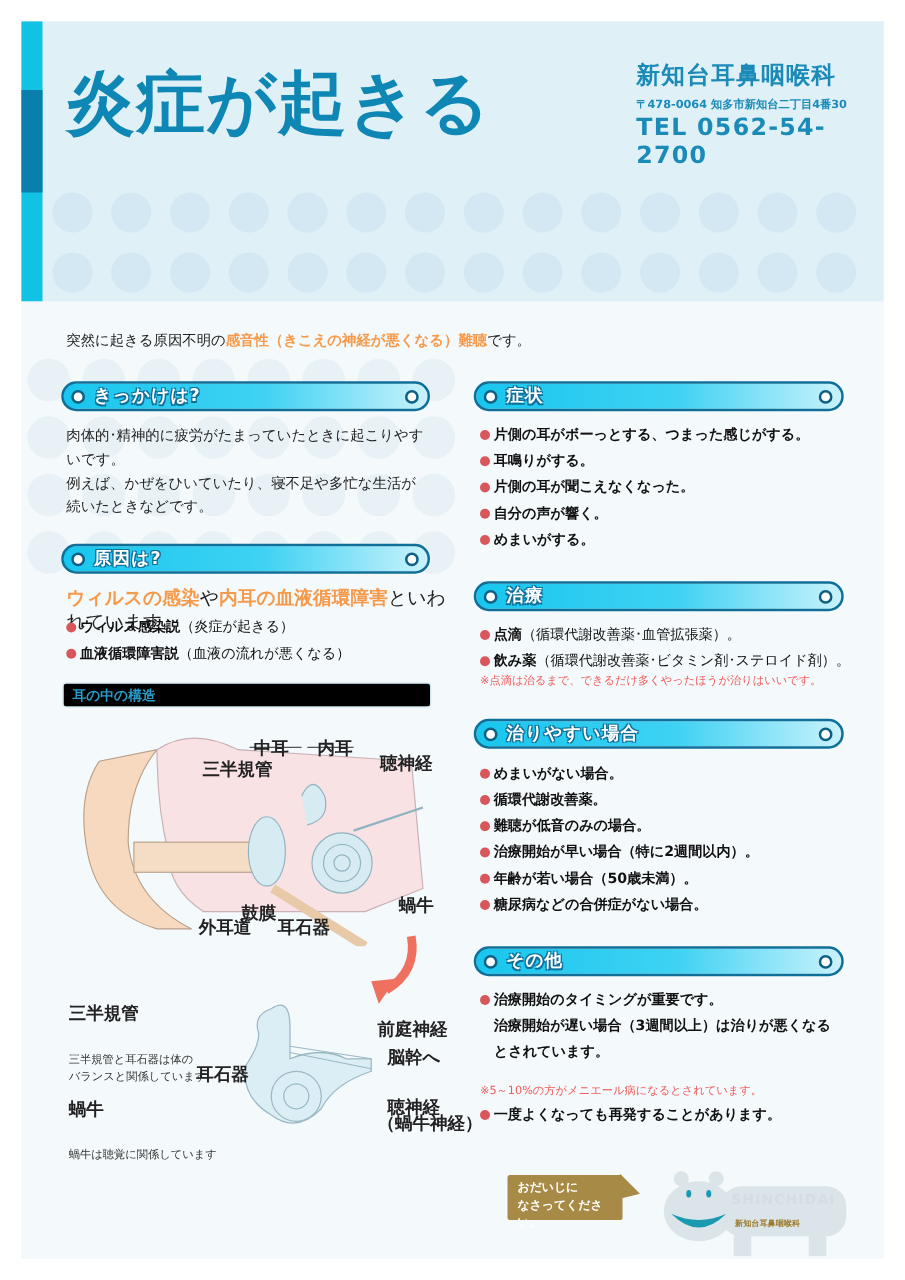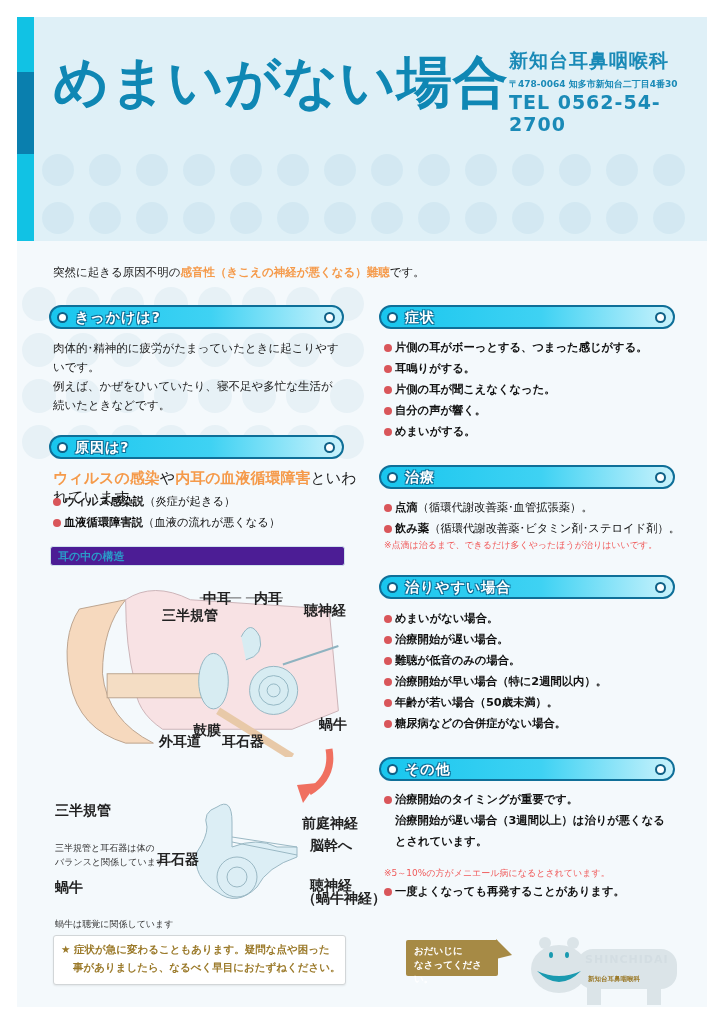--- a/index.html
+++ b/index.html
@@ -36,21 +36,21 @@
   .pill .ptitle { position: absolute; left: 24px; top: 1px; font-size: 14px; font-weight: bold; color: #fff; line-height: 19px;
                   text-shadow: -1px -1px 0 #0f6f98, 1px -1px 0 #0f6f98, -1px 1px 0 #0f6f98, 1px 1px 0 #0f6f98; letter-spacing: 1px; }
 
   .para { position: absolute; font-size: 11.5px; line-height: 19px; color: #222; }
   .blist { position: absolute; list-style: none; }
   .blist li { position: relative; padding-left: 11px; font-size: 11.3px; line-height: 21px; color: #111; font-weight: bold; }
   .blist li .bul { position: absolute; left: 0; top: 7px; width: 8px; height: 8px; border-radius: 50%; background: #d9565a; }
   .blist li .nrm { font-weight: normal; }
   .note { position: absolute; font-size: 9px; color: #f05a5a; line-height: 12px; }
 
-  .subhead { position: absolute; left: 33px; top: 530px; width: 295px; height: 20px; border: 1px solid #cfe3ec; border-radius: 3px; background: #4c1d95; padding-left: 48px; }
+  .subhead { position: absolute; left: 33px; top: 530px; width: 295px; height: 20px; border: 1px solid #cfe3ec; border-radius: 3px; background: #000000; padding-left: 48px; }
   .subhead span { position: absolute; left: 7px; top: 2px; font-size: 11px; font-weight: bold; color: #2a9bc8; }
 
   
   .ear { position: absolute; left: 30px; top: 560px; width: 310px; height: 200px; }
   .lbl { position: absolute; font-size: 14px; font-weight: bold; color: #222; white-space: nowrap; }
   .lbln { position: absolute; font-size: 9px; color: #333; white-space: nowrap; line-height: 14px; margin-top: 24px; }
 
   
   .notice { position: absolute; left: 36px; top: 918px; width: 293px; height: 50px; background: #fff; border: 1px solid #d2d6d8; border-radius: 3px; box-shadow: 0 1px 2px rgba(0,0,0,.08); }
   .notice p { position: absolute; left: 7px; font-size: 10.5px; font-weight: bold; color: #9b7a2a; white-space: nowrap; }
@@ -91,21 +91,21 @@
         <div class="dot" style="left: 235px; top: 48px;"></div>
         <div class="dot" style="left: 282px; top: 48px;"></div>
         <div class="dot" style="left: 329px; top: 48px;"></div>
         <div class="dot" style="left: 376px; top: 48px;"></div>
         <div class="dot" style="left: 423px; top: 48px;"></div>
         <div class="dot" style="left: 470px; top: 48px;"></div>
         <div class="dot" style="left: 517px; top: 48px;"></div>
         <div class="dot" style="left: 564px; top: 48px;"></div>
         <div class="dot" style="left: 611px; top: 48px;"></div>
       </div>
-    <div class="title">めまいがない場合</div>
+    <div class="title">炎症が起きる</div>
     <div class="clinic">
       <div class="clinic-name">新知台耳鼻咽喉科</div>
       <div class="clinic-addr">〒478-0064  知多市新知台二丁目4番30</div>
       <div class="clinic-tel">TEL 0562-54-2700</div>
     </div>
   </div>
 
   <div class="bg-dots" id="bdots">
       <div class="bg-dot" style="left: 5px; top: 40px;"></div>
       <div class="bg-dot" style="left: 49px; top: 40px;"></div>
@@ -244,44 +244,40 @@
   </ul>
   <div class="note" style="left:367px;top:522px;">※点滴は治るまで、できるだけ多くやったほうが治りはいいです。</div>
 
   <div class="pill" style="left:362px;top:558px;width:296px;">
     <span class="ring l"></span>
     <span class="ptitle">治りやすい場合</span>
     <span class="ring r"></span>
   </div>
   <ul class="blist" style="left:367px;top:591px;width:310px;">
     <li><span class="bul"></span><span>めまいがない場合。</span></li>
-    <li><span class="bul"></span><span>治療開始が遅い場合。</span></li>
+    <li><span class="bul"></span><span>循環代謝改善薬。</span></li>
     <li><span class="bul"></span><span>難聴が低音のみの場合。</span></li>
     <li><span class="bul"></span><span>治療開始が早い場合（特に2週間以内）。</span></li>
     <li><span class="bul"></span><span>年齢が若い場合（50歳未満）。</span></li>
     <li><span class="bul"></span><span>糖尿病などの合併症がない場合。</span></li>
   </ul>
 
   <div class="pill" style="left:362px;top:740px;width:296px;">
     <span class="ring l"></span>
     <span class="ptitle">その他</span>
     <span class="ring r"></span>
   </div>
   <ul class="blist" style="left:367px;top:772px;width:320px;">
     <li><span class="bul"></span><span>治療開始のタイミングが重要です。</span><br><span>治療開始が遅い場合（3週間以上）は治りが悪くなる</span><br><span>とされています。</span></li>
   </ul>
   <div class="note" style="left:367px;top:850px;">※5～10%の方がメニエール病になるとされています。</div>
   <ul class="blist" style="left:367px;top:864px;width:320px;">
     <li><span class="bul"></span><span>一度よくなっても再発することがあります。</span></li>
   </ul>
 
-  <div class="notice" style="top:918px;">
-    <p style="top:7px;">★ 症状が急に変わることもあります。疑問な点や困った</p>
-    <p style="top:25px;left:19px;">事がありましたら、なるべく早目におたずねください。</p>
-  </div>
   <div class="bubble">
     <div>おだいじに</div>
     <div>なさってください。</div>
   </div>
   <div class="bubble-tail"></div>
   <svg class="hippo" viewBox="0 0 160 70">
     <rect x="50" y="14" width="100" height="40" rx="16" fill="#dbe4e8"></rect>
     <rect x="60" y="48" width="14" height="22" fill="#dbe4e8"></rect>
     <rect x="120" y="48" width="14" height="22" fill="#dbe4e8"></rect>
     <ellipse cx="32" cy="34" rx="28" ry="24" fill="#dbe4e8"></ellipse>

